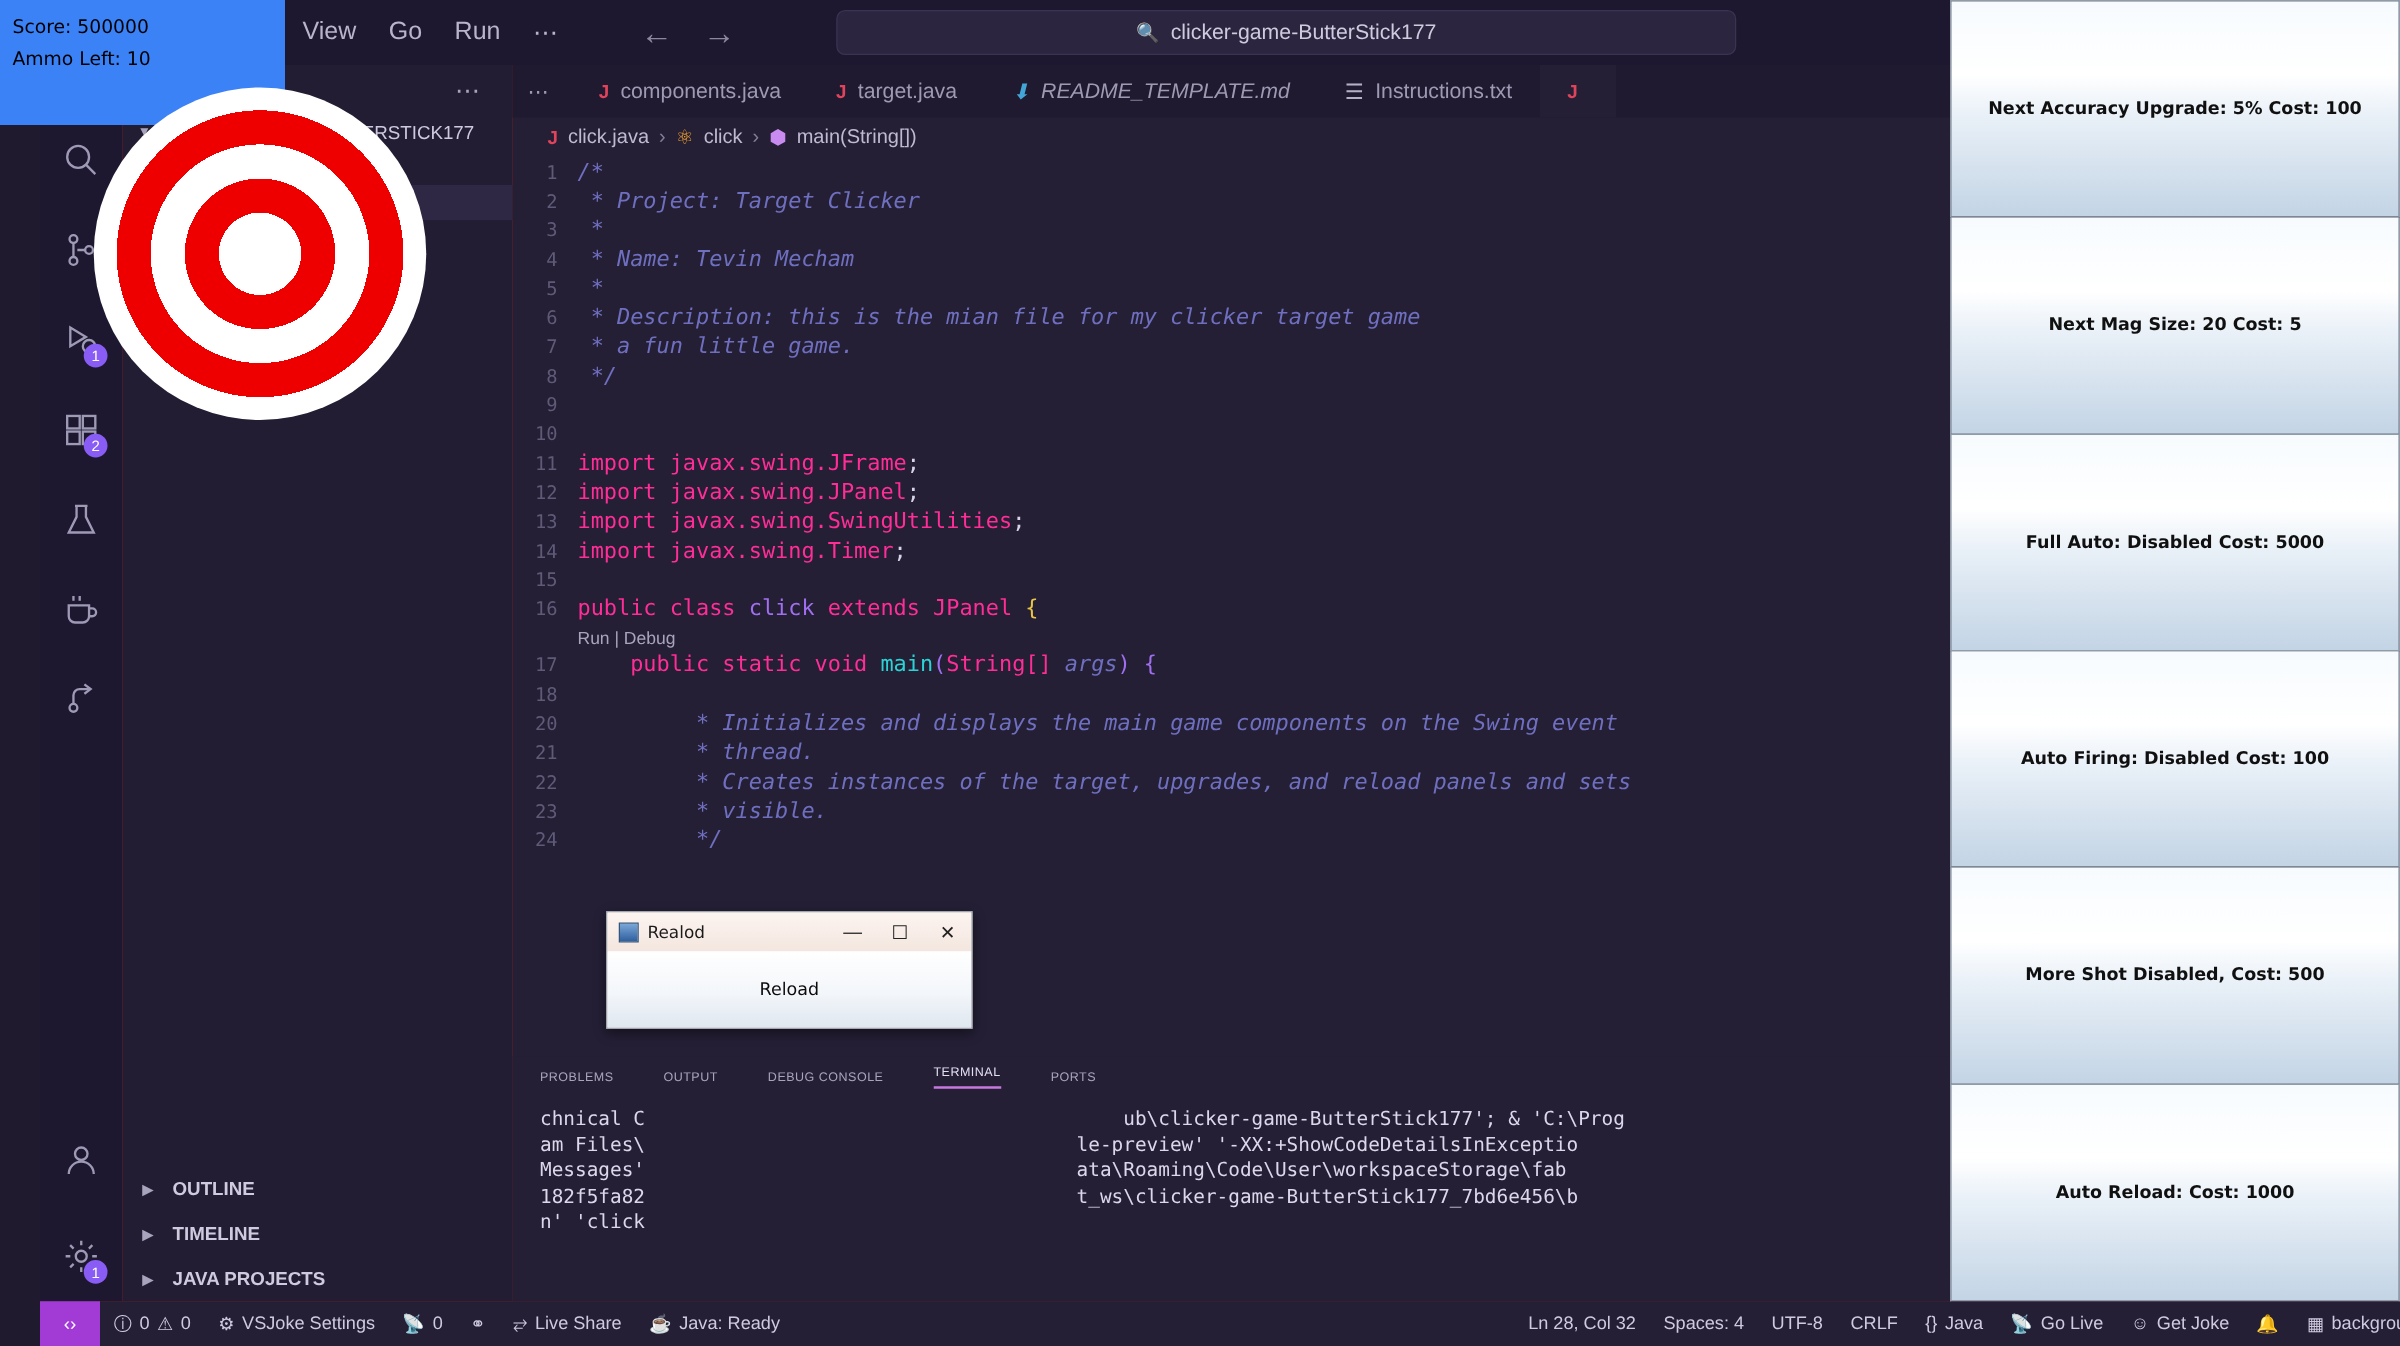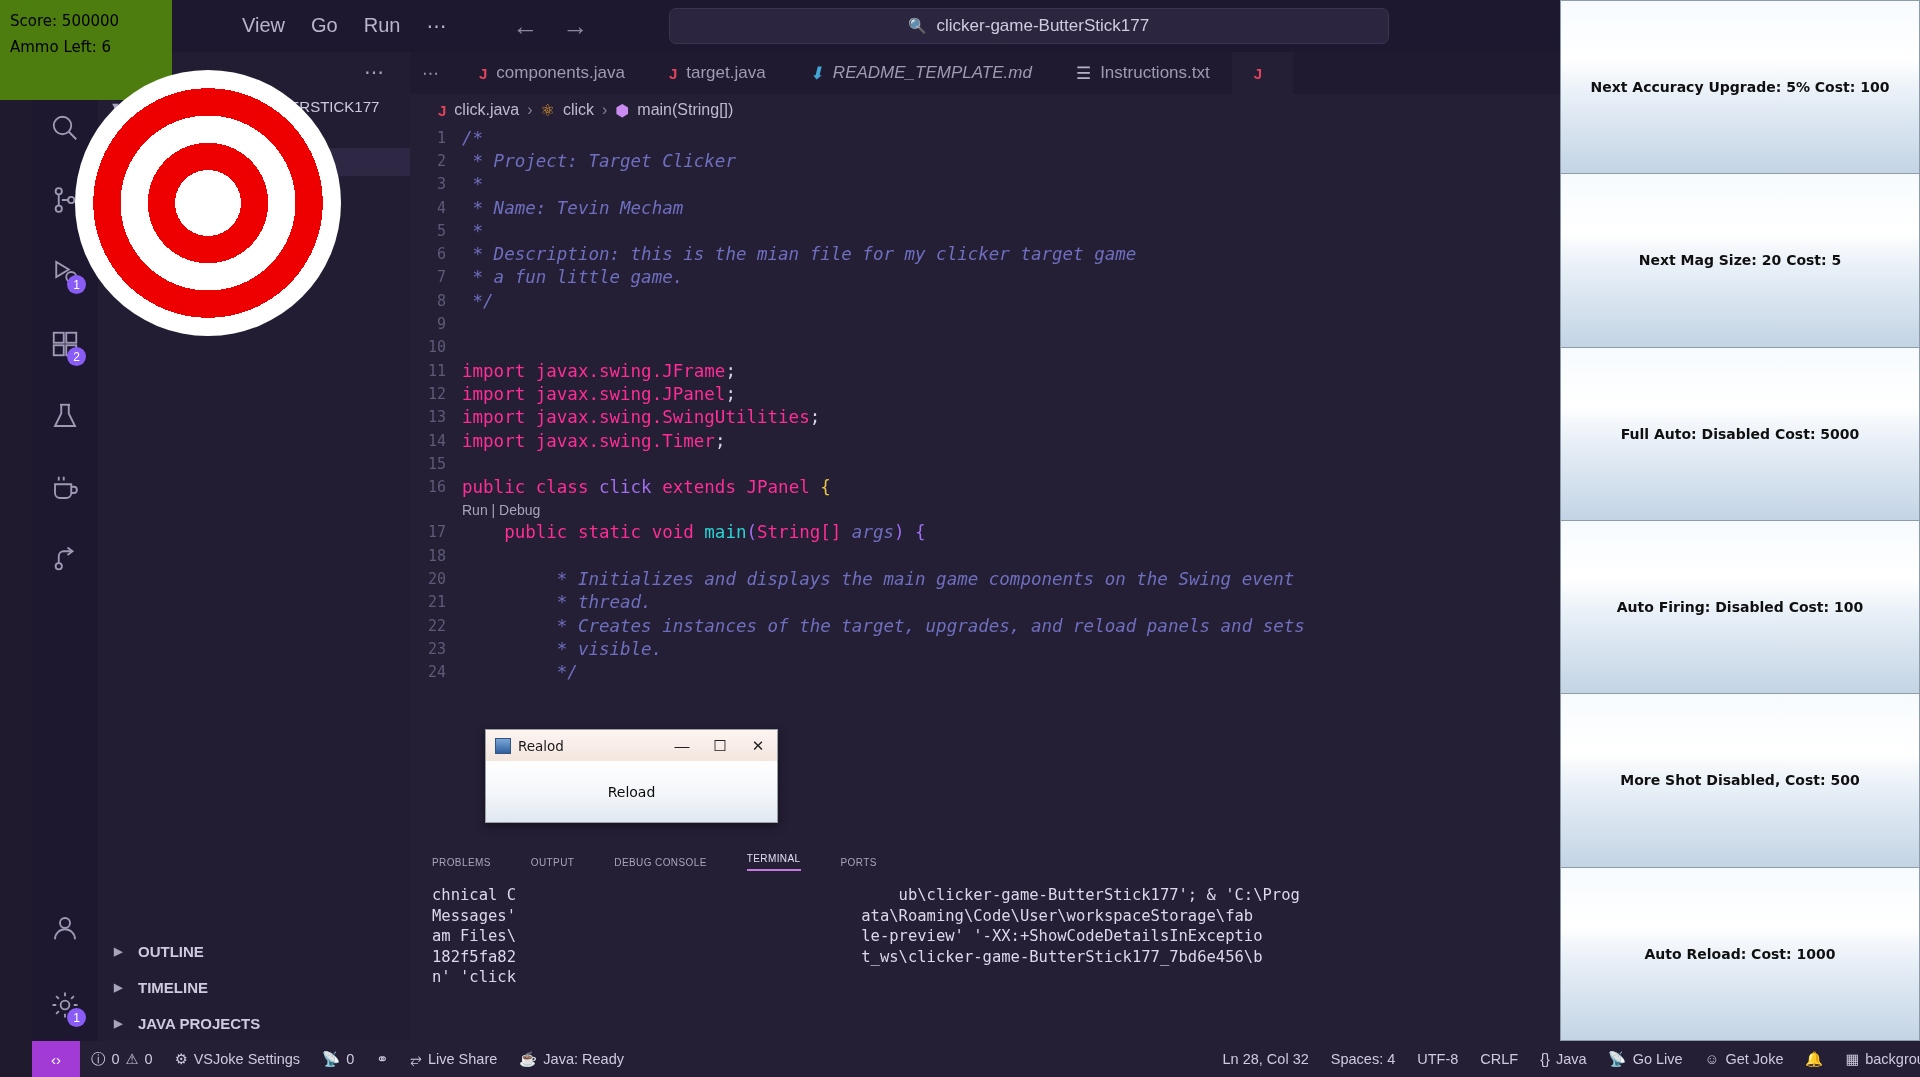--- a/index.html
+++ b/index.html
@@ -88,22 +88,22 @@
   
   .statusbar { position:absolute; left:0; bottom:0; width:1920px; height:36px;
     background:#241f35; display:flex; align-items:center;
     font-size:14.5px; color:#cfcade; }
   .remote { width:48px; height:36px; background:#a23ad6; display:flex;
     align-items:center; justify-content:center; color:#fff; font-size:15px; }
   .sitem { display:flex; align-items:center; gap:6px; padding:0 11px; white-space:nowrap; }
   .sright { margin-left:auto; display:flex; align-items:center; }
 
   
-  .scorebox { position:absolute; left:0; top:0; width:172px; height:100px;
-    background:#4d7c0f; padding:8px 0 0 10px; z-index:40; }
+  .scorebox { position:absolute; left:0; top:0; width:228px; height:100px;
+    background:#3b82f6; padding:8px 0 0 10px; z-index:40; }
   .scoretext { font-family:"DejaVu Sans", sans-serif; font-size:15px; color:#000;
     line-height:26px; }
 
   
   .target { position:absolute; left:75px; top:70px; width:266px; height:266px;
     border-radius:50%; z-index:45;
     background:
       radial-gradient(circle at 50% 50%,
         #ffffff 0 17.5%,
         #ee0000 17.5% 32%,
@@ -398,22 +398,22 @@
       <div class="panel">
         <div class="paneltabs" id="paneltabs">
             <div class="ptab">PROBLEMS</div>
             <div class="ptab">OUTPUT</div>
             <div class="ptab">DEBUG CONSOLE</div>
             <div class="ptab active">TERMINAL</div>
             <div class="ptab">PORTS</div>
           </div>
         <div class="term" id="term">
             <div style="white-space: pre;">chnical C                                         ub\clicker-game-ButterStick177'; &amp; 'C:\Prog</div>
+            <div style="white-space: pre;">am Files\                                     le-preview' '-XX:+ShowCodeDetailsInExceptio</div>
             <div style="white-space: pre;">Messages'                                     ata\Roaming\Code\User\workspaceStorage\fab</div>
-            <div style="white-space: pre;">am Files\                                     le-preview' '-XX:+ShowCodeDetailsInExceptio</div>
             <div style="white-space: pre;">182f5fa82                                     t_ws\clicker-game-ButterStick177_7bd6e456\b</div>
             <div style="white-space: pre;">n' 'click</div>
           </div>
       </div>
     </div>
 
     <div class="statusbar">
       <div class="remote">‹›</div>
       <div class="sitem">
         <span>ⓘ</span>
@@ -471,21 +471,21 @@
         <div class="sitem">
           <span>▦</span>
           <span>background</span>
         </div>
       </div>
     </div>
   </div>
 
   <div class="scorebox">
     <div class="scoretext">Score: 500000</div>
-    <div class="scoretext">Ammo Left: 6</div>
+    <div class="scoretext">Ammo Left: 10</div>
   </div>
 
   <div class="target"></div>
 
   <div class="upgrades" id="upgrades">
       <div class="upg">Next Accuracy Upgrade: 5% Cost: 100</div>
       <div class="upg">Next Mag Size: 20 Cost: 5</div>
       <div class="upg">Full Auto: Disabled Cost: 5000</div>
       <div class="upg">Auto Firing: Disabled Cost: 100</div>
       <div class="upg">More Shot Disabled, Cost: 500</div>

